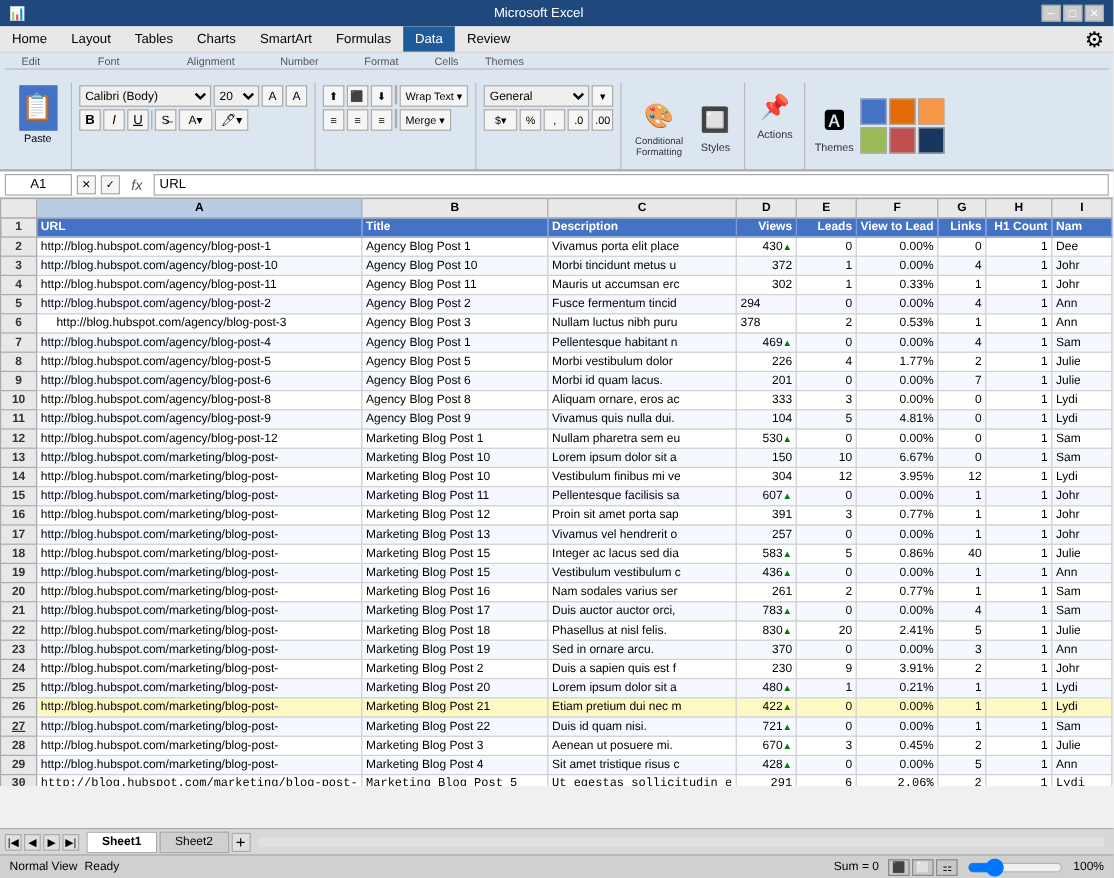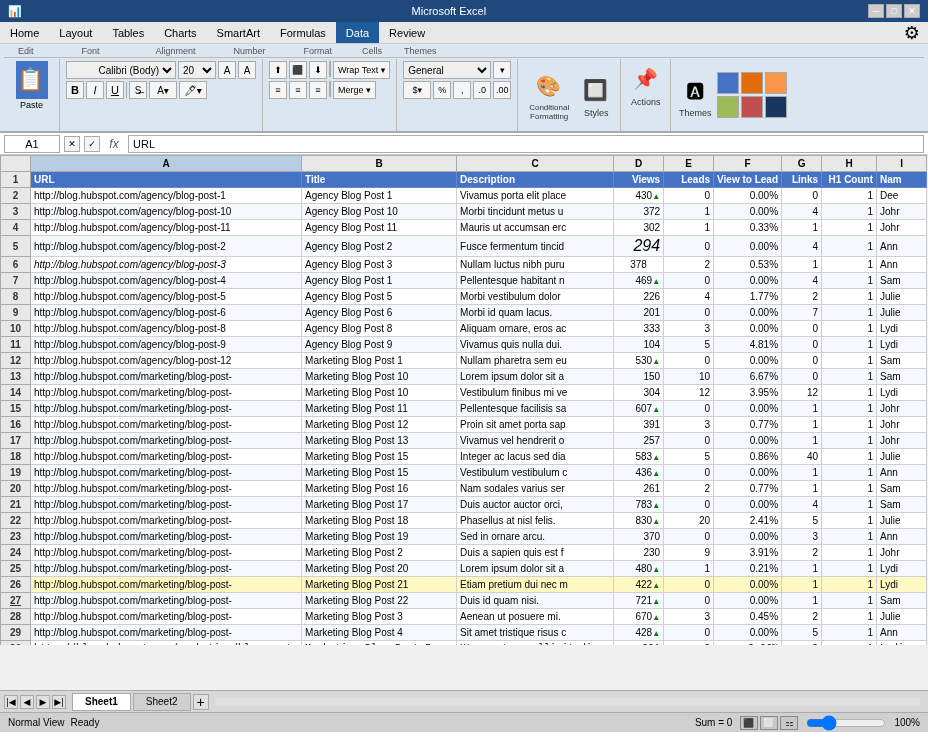--- a/index.html
+++ b/index.html
@@ -25,42 +25,42 @@
   <div style="padding:0 10px;font-size:11px;cursor:pointer;display:flex;align-items:center;">Charts</div>
   <div style="padding:0 10px;font-size:11px;cursor:pointer;display:flex;align-items:center;">SmartArt</div>
   <div style="padding:0 10px;font-size:11px;cursor:pointer;display:flex;align-items:center;">Formulas</div>
   <div style="padding:0 10px;font-size:11px;cursor:pointer;display:flex;align-items:center;background:#1f5b99;color:white;">Data</div>
   <div style="padding:0 10px;font-size:11px;cursor:pointer;display:flex;align-items:center;">Review</div>
   <div style="margin-left:auto;display:flex;align-items:center;padding-right:8px;font-size:18px;cursor:pointer;">⚙</div>
 </div>
 
 <div style="background:#dce6f1; border-bottom:2px solid #aaa; padding:2px 4px 0 4px;">
 
-  <div style="display:flex; font-size:9px; color:#555; border-bottom:1px solid #bbb; padding-bottom:1px; margin-bottom:1px;">
+  <div style="display:flex; font-size:9px; color:#555; border-bottom:1px solid #bbb; padding-bottom:1px; margin-bottom:11px;">
     <span style="padding:0 14px;">Edit</span>
     <span style="padding:0 34px;">Font</span>
     <span style="padding:0 22px;">Alignment</span>
     <span style="padding:0 16px;">Number</span>
     <span style="padding:0 22px;">Format</span>
     <span style="padding:0 8px;">Cells</span>
     <span style="padding:0 14px;">Themes</span>
   </div>
 
   <div style="display:flex; align-items:stretch; height:72px;">
 
     <div style="border-right:1px solid #bbb; padding:2px 6px; display:flex; flex-direction:column; align-items:center; min-width:56px;">
       <div style="display:flex;flex-direction:column;align-items:center;cursor:pointer;">
         <div style="width:32px;height:38px;background:#4472c4;display:flex;align-items:center;justify-content:center;color:white;font-size:22px;">📋</div>
         <span style="font-size:9px;margin-top:1px;">Paste</span>
       </div>
     </div>
 
     <div style="border-right:1px solid #bbb; padding:2px 6px; display:flex; flex-direction:column; gap:2px; min-width:160px;">
       <div style="display:flex;gap:2px;align-items:center;">
-        <select style="width:110px;height:18px;font-size:10px;border:1px solid #aaa;text-align:right;">
+        <select style="width:110px;height:18px;font-size:10px;border:1px solid #aaa;">
           <option>Calibri (Body)</option>
         </select>
         <select style="width:38px;height:18px;font-size:10px;border:1px solid #aaa;">
           <option>20</option>
         </select>
         <button style="width:18px;height:18px;border:1px solid #aaa;background:#f5f5f5;font-size:10px;cursor:pointer;">A</button>
         <button style="width:18px;height:18px;border:1px solid #aaa;background:#f5f5f5;font-size:10px;cursor:pointer;">A</button>
       </div>
       <div style="display:flex;gap:2px;align-items:center;">
         <button style="width:18px;height:18px;border:1px solid #aaa;background:#f5f5f5;font-weight:bold;font-size:11px;cursor:pointer;">B</button>
@@ -218,33 +218,33 @@
             <td style="border: 1px solid rgb(208, 208, 208); padding: 1px 3px; overflow: hidden; white-space: nowrap; height: 16px; font-size: 10px; text-align: right;">0.33%</td>
             <td style="border: 1px solid rgb(208, 208, 208); padding: 1px 3px; overflow: hidden; white-space: nowrap; height: 16px; font-size: 10px; text-align: right;">1</td>
             <td style="border: 1px solid rgb(208, 208, 208); padding: 1px 3px; overflow: hidden; white-space: nowrap; height: 16px; font-size: 10px; text-align: right;">1</td>
             <td style="border: 1px solid rgb(208, 208, 208); padding: 1px 3px; overflow: hidden; white-space: nowrap; height: 16px; font-size: 10px;">Johr</td>
           </tr>
           <tr style="background: rgb(245, 248, 255);">
             <td style="background: rgb(232, 232, 232); border: 1px solid rgb(170, 170, 170); text-align: center; font-size: 10px; font-weight: bold; color: rgb(51, 51, 51); height: 16px; min-width: 30px; cursor: pointer;">5</td>
             <td style="border: 1px solid rgb(208, 208, 208); padding: 1px 3px; overflow: hidden; white-space: nowrap; height: 16px; font-size: 10px;">http://blog.hubspot.com/agency/blog-post-2</td>
             <td style="border: 1px solid rgb(208, 208, 208); padding: 1px 3px; overflow: hidden; white-space: nowrap; height: 16px; font-size: 10px;">Agency Blog Post 2</td>
             <td style="border: 1px solid rgb(208, 208, 208); padding: 1px 3px; overflow: hidden; white-space: nowrap; height: 16px; font-size: 10px;">Fusce fermentum tincid</td>
-            <td style="border: 1px solid rgb(208, 208, 208); padding: 1px 3px; overflow: hidden; white-space: nowrap; height: 16px; font-size: 16px; text-align: right; font-style: italic;">294</td>
+            <td style="border: 1px solid rgb(208, 208, 208); padding: 1px 3px; overflow: hidden; white-space: nowrap; height: 16px; font-size: 10px; ">294</td>
             <td style="border: 1px solid rgb(208, 208, 208); padding: 1px 3px; overflow: hidden; white-space: nowrap; height: 16px; font-size: 10px; text-align: right;">0</td>
             <td style="border: 1px solid rgb(208, 208, 208); padding: 1px 3px; overflow: hidden; white-space: nowrap; height: 16px; font-size: 10px; text-align: right;">0.00%</td>
             <td style="border: 1px solid rgb(208, 208, 208); padding: 1px 3px; overflow: hidden; white-space: nowrap; height: 16px; font-size: 10px; text-align: right;">4</td>
             <td style="border: 1px solid rgb(208, 208, 208); padding: 1px 3px; overflow: hidden; white-space: nowrap; height: 16px; font-size: 10px; text-align: right;">1</td>
             <td style="border: 1px solid rgb(208, 208, 208); padding: 1px 3px; overflow: hidden; white-space: nowrap; height: 16px; font-size: 10px;">Ann</td>
           </tr>
           <tr style="background: rgb(255, 255, 255);">
             <td style="background: rgb(232, 232, 232); border: 1px solid rgb(170, 170, 170); text-align: center; font-size: 10px; font-weight: bold; color: rgb(51, 51, 51); height: 16px; min-width: 30px; cursor: pointer;">6</td>
-            <td style="border: 1px solid rgb(208, 208, 208); padding: 1px 3px; overflow: hidden; white-space: nowrap; height: 16px; font-size: 10px; font-style: italic;">http://blog.hubspot.com/agency/blog-post-3</td>
+            <td style="border: 1px solid rgb(208, 208, 208); padding: 1px 16px; overflow: hidden; white-space: nowrap; height: 16px; font-size: 10px;">http://blog.hubspot.com/agency/blog-post-3</td>
             <td style="border: 1px solid rgb(208, 208, 208); padding: 1px 3px; overflow: hidden; white-space: nowrap; height: 16px; font-size: 10px;">Agency Blog Post 3</td>
             <td style="border: 1px solid rgb(208, 208, 208); padding: 1px 3px; overflow: hidden; white-space: nowrap; height: 16px; font-size: 10px;">Nullam luctus nibh puru</td>
-            <td style="border: 1px solid rgb(208, 208, 208); padding: 1px 3px; overflow: hidden; white-space: nowrap; height: 16px; font-size: 10px; text-align: center;">378</td>
+            <td style="border: 1px solid rgb(208, 208, 208); padding: 1px 3px; overflow: hidden; white-space: nowrap; height: 16px; font-size: 10px; text-align: left;">378</td>
             <td style="border: 1px solid rgb(208, 208, 208); padding: 1px 3px; overflow: hidden; white-space: nowrap; height: 16px; font-size: 10px; text-align: right;">2</td>
             <td style="border: 1px solid rgb(208, 208, 208); padding: 1px 3px; overflow: hidden; white-space: nowrap; height: 16px; font-size: 10px; text-align: right;">0.53%</td>
             <td style="border: 1px solid rgb(208, 208, 208); padding: 1px 3px; overflow: hidden; white-space: nowrap; height: 16px; font-size: 10px; text-align: right;">1</td>
             <td style="border: 1px solid rgb(208, 208, 208); padding: 1px 3px; overflow: hidden; white-space: nowrap; height: 16px; font-size: 10px; text-align: right;">1</td>
             <td style="border: 1px solid rgb(208, 208, 208); padding: 1px 3px; overflow: hidden; white-space: nowrap; height: 16px; font-size: 10px;">Ann</td>
           </tr>
           <tr style="background: rgb(245, 248, 255);">
             <td style="background: rgb(232, 232, 232); border: 1px solid rgb(170, 170, 170); text-align: center; font-size: 10px; font-weight: bold; color: rgb(51, 51, 51); height: 16px; min-width: 30px; cursor: pointer;">7</td>
             <td style="border: 1px solid rgb(208, 208, 208); padding: 1px 3px; overflow: hidden; white-space: nowrap; height: 16px; font-size: 10px;">http://blog.hubspot.com/agency/blog-post-4</td>
             <td style="border: 1px solid rgb(208, 208, 208); padding: 1px 3px; overflow: hidden; white-space: nowrap; height: 16px; font-size: 10px;">Agency Blog Post 1</td>

